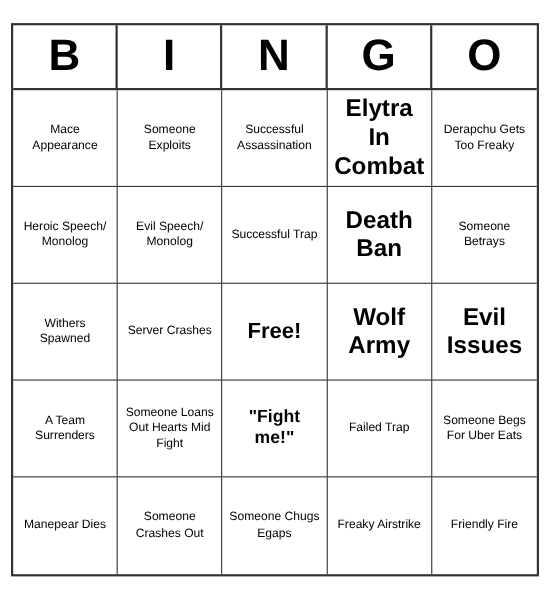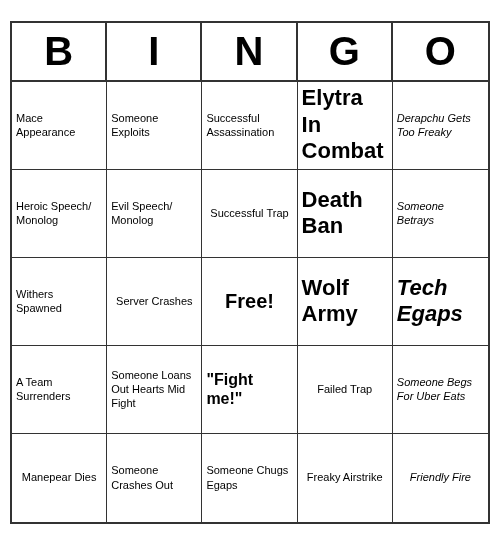--- a/index.html
+++ b/index.html
@@ -37,31 +37,30 @@
       display: grid;
       grid-template-columns: repeat(5, 1fr);
       grid-template-rows: repeat(5, 1fr);
     }
     .bingo-cell {
       border-right: 1.5px solid #333;
       border-bottom: 1.5px solid #333;
       display: flex;
       align-items: center;
       justify-content: center;
-      text-align: left;
+      text-align: center;
       padding: 4px;
       height: 88px;
       font-size: 11px;
       line-height: 1.3;
       font-family: Arial, sans-serif;
       color: #000;
     }
     .bingo-cell:nth-child(5n) {
       border-right: none;
-      font-style: italic;
     }
     .bingo-cell:nth-child(n+21) {
       border-bottom: none;
     }
     .bingo-cell.large-text {
       font-size: 22px;
       font-weight: bold;
       line-height: 1.2;
     }
     .bingo-cell.medium-text {
@@ -93,21 +92,21 @@
       <div class="bingo-cell">Derapchu Gets Too Freaky</div>
       <div class="bingo-cell">Heroic Speech/ Monolog</div>
       <div class="bingo-cell">Evil Speech/ Monolog</div>
       <div class="bingo-cell">Successful Trap</div>
       <div class="bingo-cell large-text">Death Ban</div>
       <div class="bingo-cell">Someone Betrays</div>
       <div class="bingo-cell">Withers Spawned</div>
       <div class="bingo-cell">Server Crashes</div>
       <div class="bingo-cell free-cell">Free!</div>
       <div class="bingo-cell large-text">Wolf Army</div>
-      <div class="bingo-cell large-text">Tech Egaps</div>
+      <div class="bingo-cell large-text">Evil Issues</div>
       <div class="bingo-cell">A Team Surrenders</div>
       <div class="bingo-cell">Someone Loans Out Hearts Mid Fight</div>
       <div class="bingo-cell medium-text">"Fight me!"</div>
       <div class="bingo-cell">Failed Trap</div>
       <div class="bingo-cell">Someone Begs For Uber Eats</div>
       <div class="bingo-cell">Manepear Dies</div>
       <div class="bingo-cell">Someone Crashes Out</div>
       <div class="bingo-cell">Someone Chugs Egaps</div>
       <div class="bingo-cell">Freaky Airstrike</div>
       <div class="bingo-cell">Friendly Fire</div>

